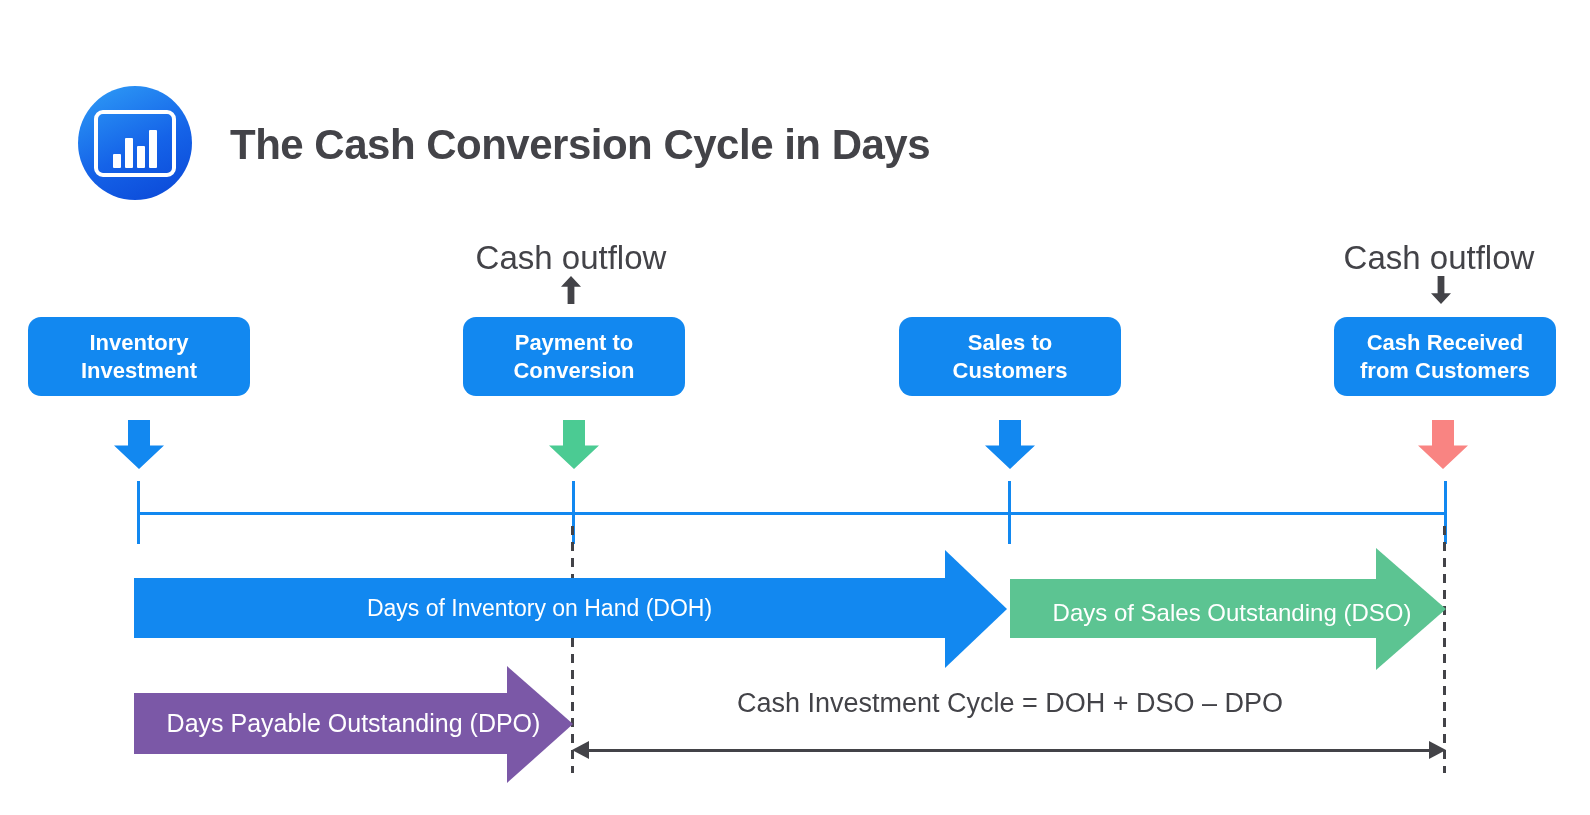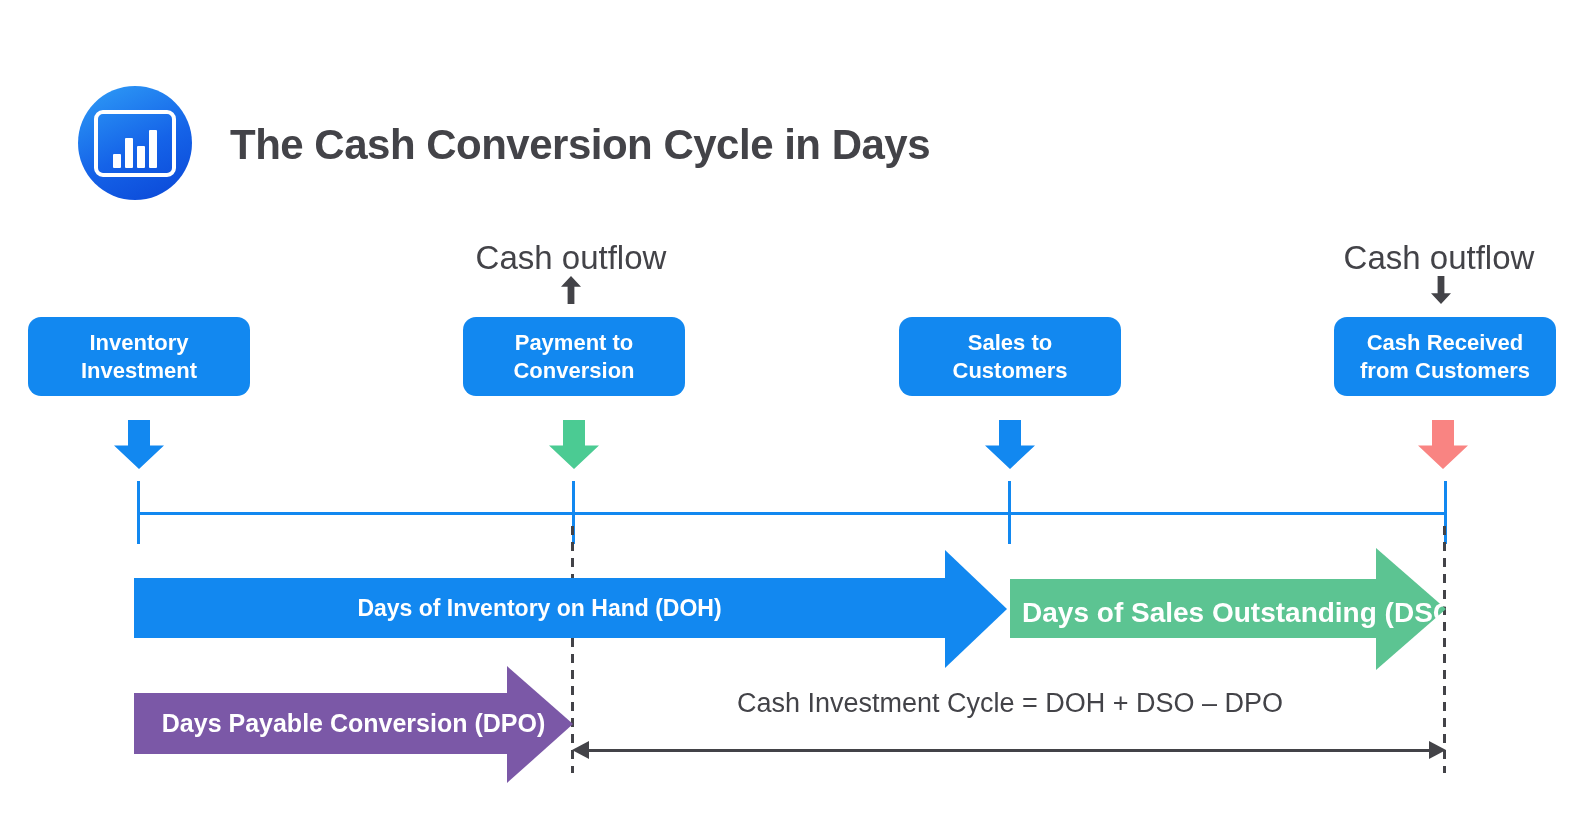--- a/index.html
+++ b/index.html
@@ -48,21 +48,21 @@
   .dash-v{
     position:absolute;top:490px;width:3px;height:247px;
     background:repeating-linear-gradient(to bottom,var(--dark) 0 9px,transparent 9px 16px);
   }
   
   .block-arrow{position:absolute;}
   .block-arrow .body{position:absolute;left:0;}
   .block-arrow .head{position:absolute;width:0;height:0;}
   .block-arrow .label{
     position:absolute;display:flex;align-items:center;justify-content:center;
-    color:#fff;font-weight:700;white-space:nowrap;
+    color:#fff;font-weight:400;white-space:nowrap;
   }
   
   .formula{
     position:absolute;left:574px;top:652px;width:872px;text-align:center;
     font-size:27px;font-weight:500;color:var(--dark);
   }
   .ccc-line{position:absolute;left:586px;top:713px;width:846px;height:3px;background:var(--dark);}
   .ccc-head{position:absolute;width:0;height:0;top:705px;}
   .ccc-head.left{left:572px;border-top:9px solid transparent;border-bottom:9px solid transparent;border-right:17px solid;border-right-color:var(--dark);}
   .ccc-head.right{left:1429px;border-top:9px solid transparent;border-bottom:9px solid transparent;border-left:17px solid;border-left-color:var(--dark);}
@@ -108,27 +108,27 @@
 
   <div class="block-arrow" style="left:134px;top:514px;width:873px;height:118px">
     <div class="body" style="top:28px;width:811px;height:60px;background:var(--blue)"></div>
     <div class="head" style="left:811px;top:0;border-top:59px solid transparent;border-bottom:59px solid transparent;border-left:62px solid;border-left-color:var(--blue)"></div>
     <div class="label" style="left:0;top:28px;width:811px;height:60px;font-size:23px">Days of Inventory on Hand (DOH)</div>
   </div>
 
   <div class="block-arrow" style="left:1010px;top:512px;width:436px;height:122px">
     <div class="body" style="top:31px;width:366px;height:59px;background:var(--green)"></div>
     <div class="head" style="left:366px;top:0;border-top:61px solid transparent;border-bottom:61px solid transparent;border-left:70px solid;border-left-color:var(--green)"></div>
-    <div class="label" style="left:15px;top:31px;width:436px;height:67px;font-size:28px">Days of Sales Outstanding (DSO)</div>
+    <div class="label" style="left:4px;top:31px;width:436px;height:67px;font-size:24px">Days of Sales Outstanding (DSO)</div>
   </div>
 
   <div class="block-arrow" style="left:134px;top:630px;width:439px;height:117px">
     <div class="body" style="top:27px;width:373px;height:61px;background:var(--purple)"></div>
     <div class="head" style="left:373px;top:0;border-top:58px solid transparent;border-bottom:59px solid transparent;border-left:66px solid;border-left-color:var(--purple)"></div>
-    <div class="label" style="left:0;top:27px;width:439px;height:61px;font-size:25px">Days Payable Conversion (DPO)</div>
+    <div class="label" style="left:0;top:27px;width:439px;height:61px;font-size:25px">Days Payable Outstanding (DPO)</div>
   </div>
 
   <div class="formula">Cash Investment Cycle = DOH + DSO – DPO</div>
   <div class="ccc-line"></div>
   <div class="ccc-head left"></div>
   <div class="ccc-head right"></div>
 
 </div>
 
 </body></html>

